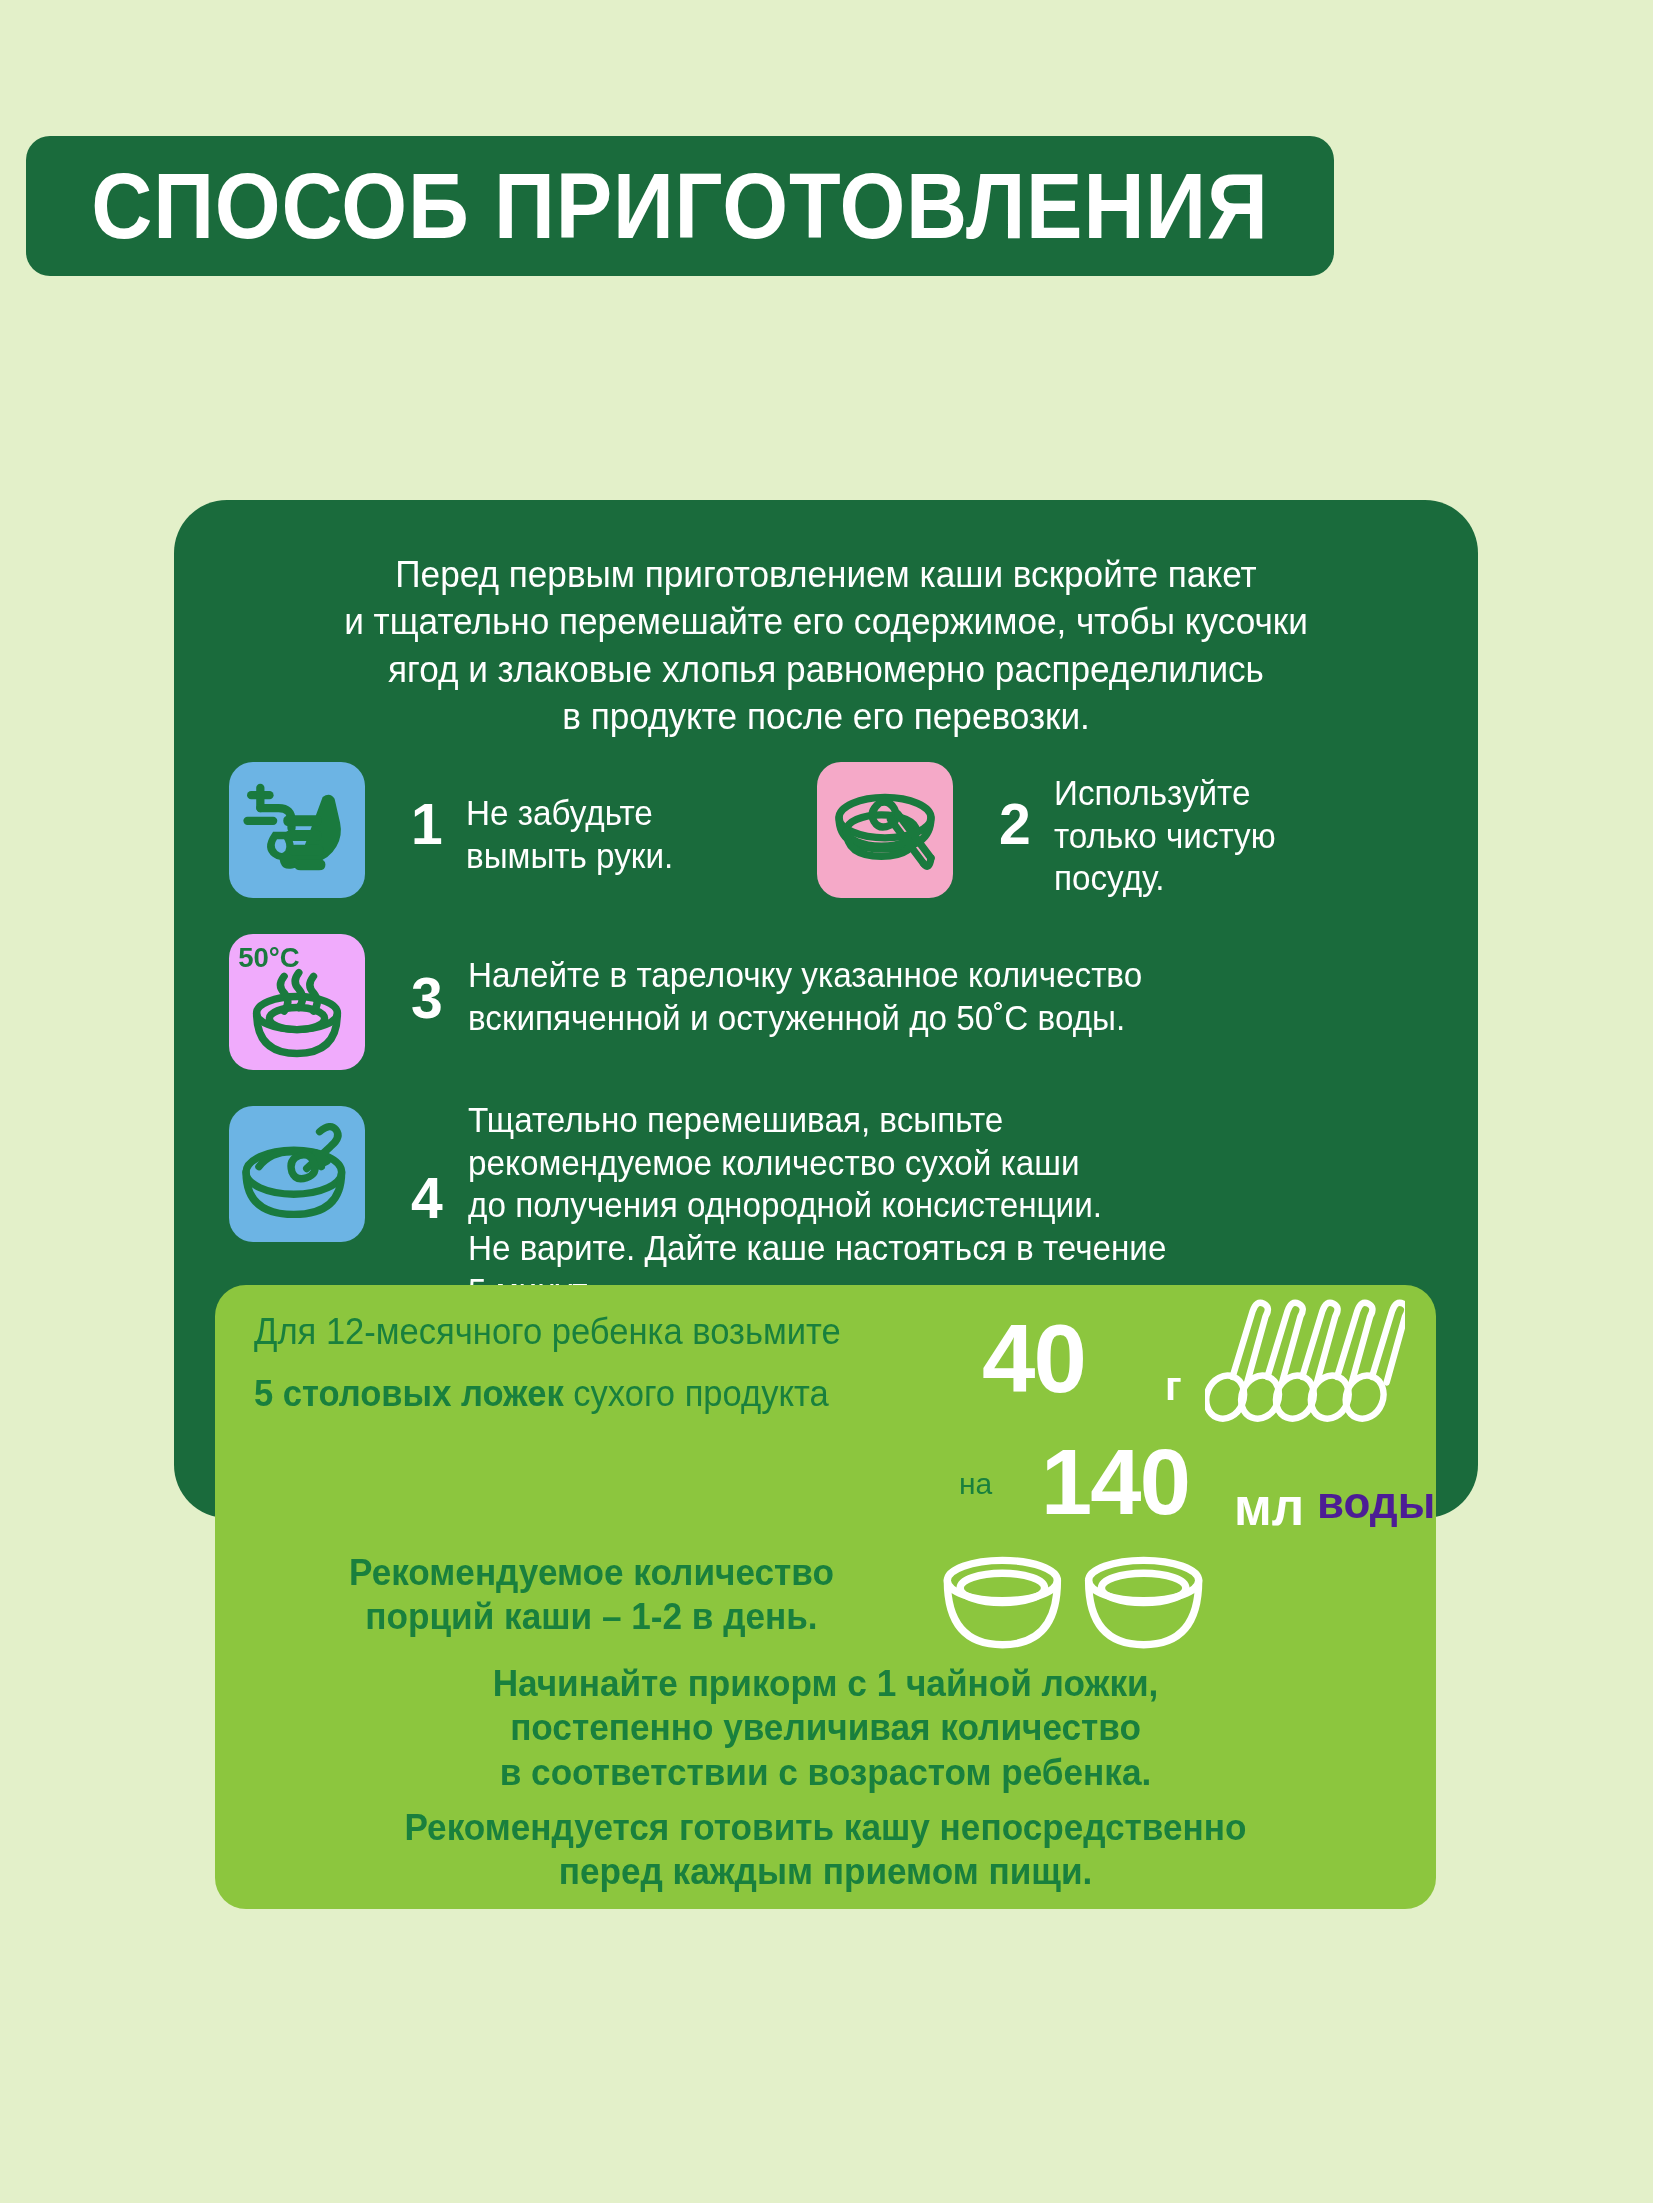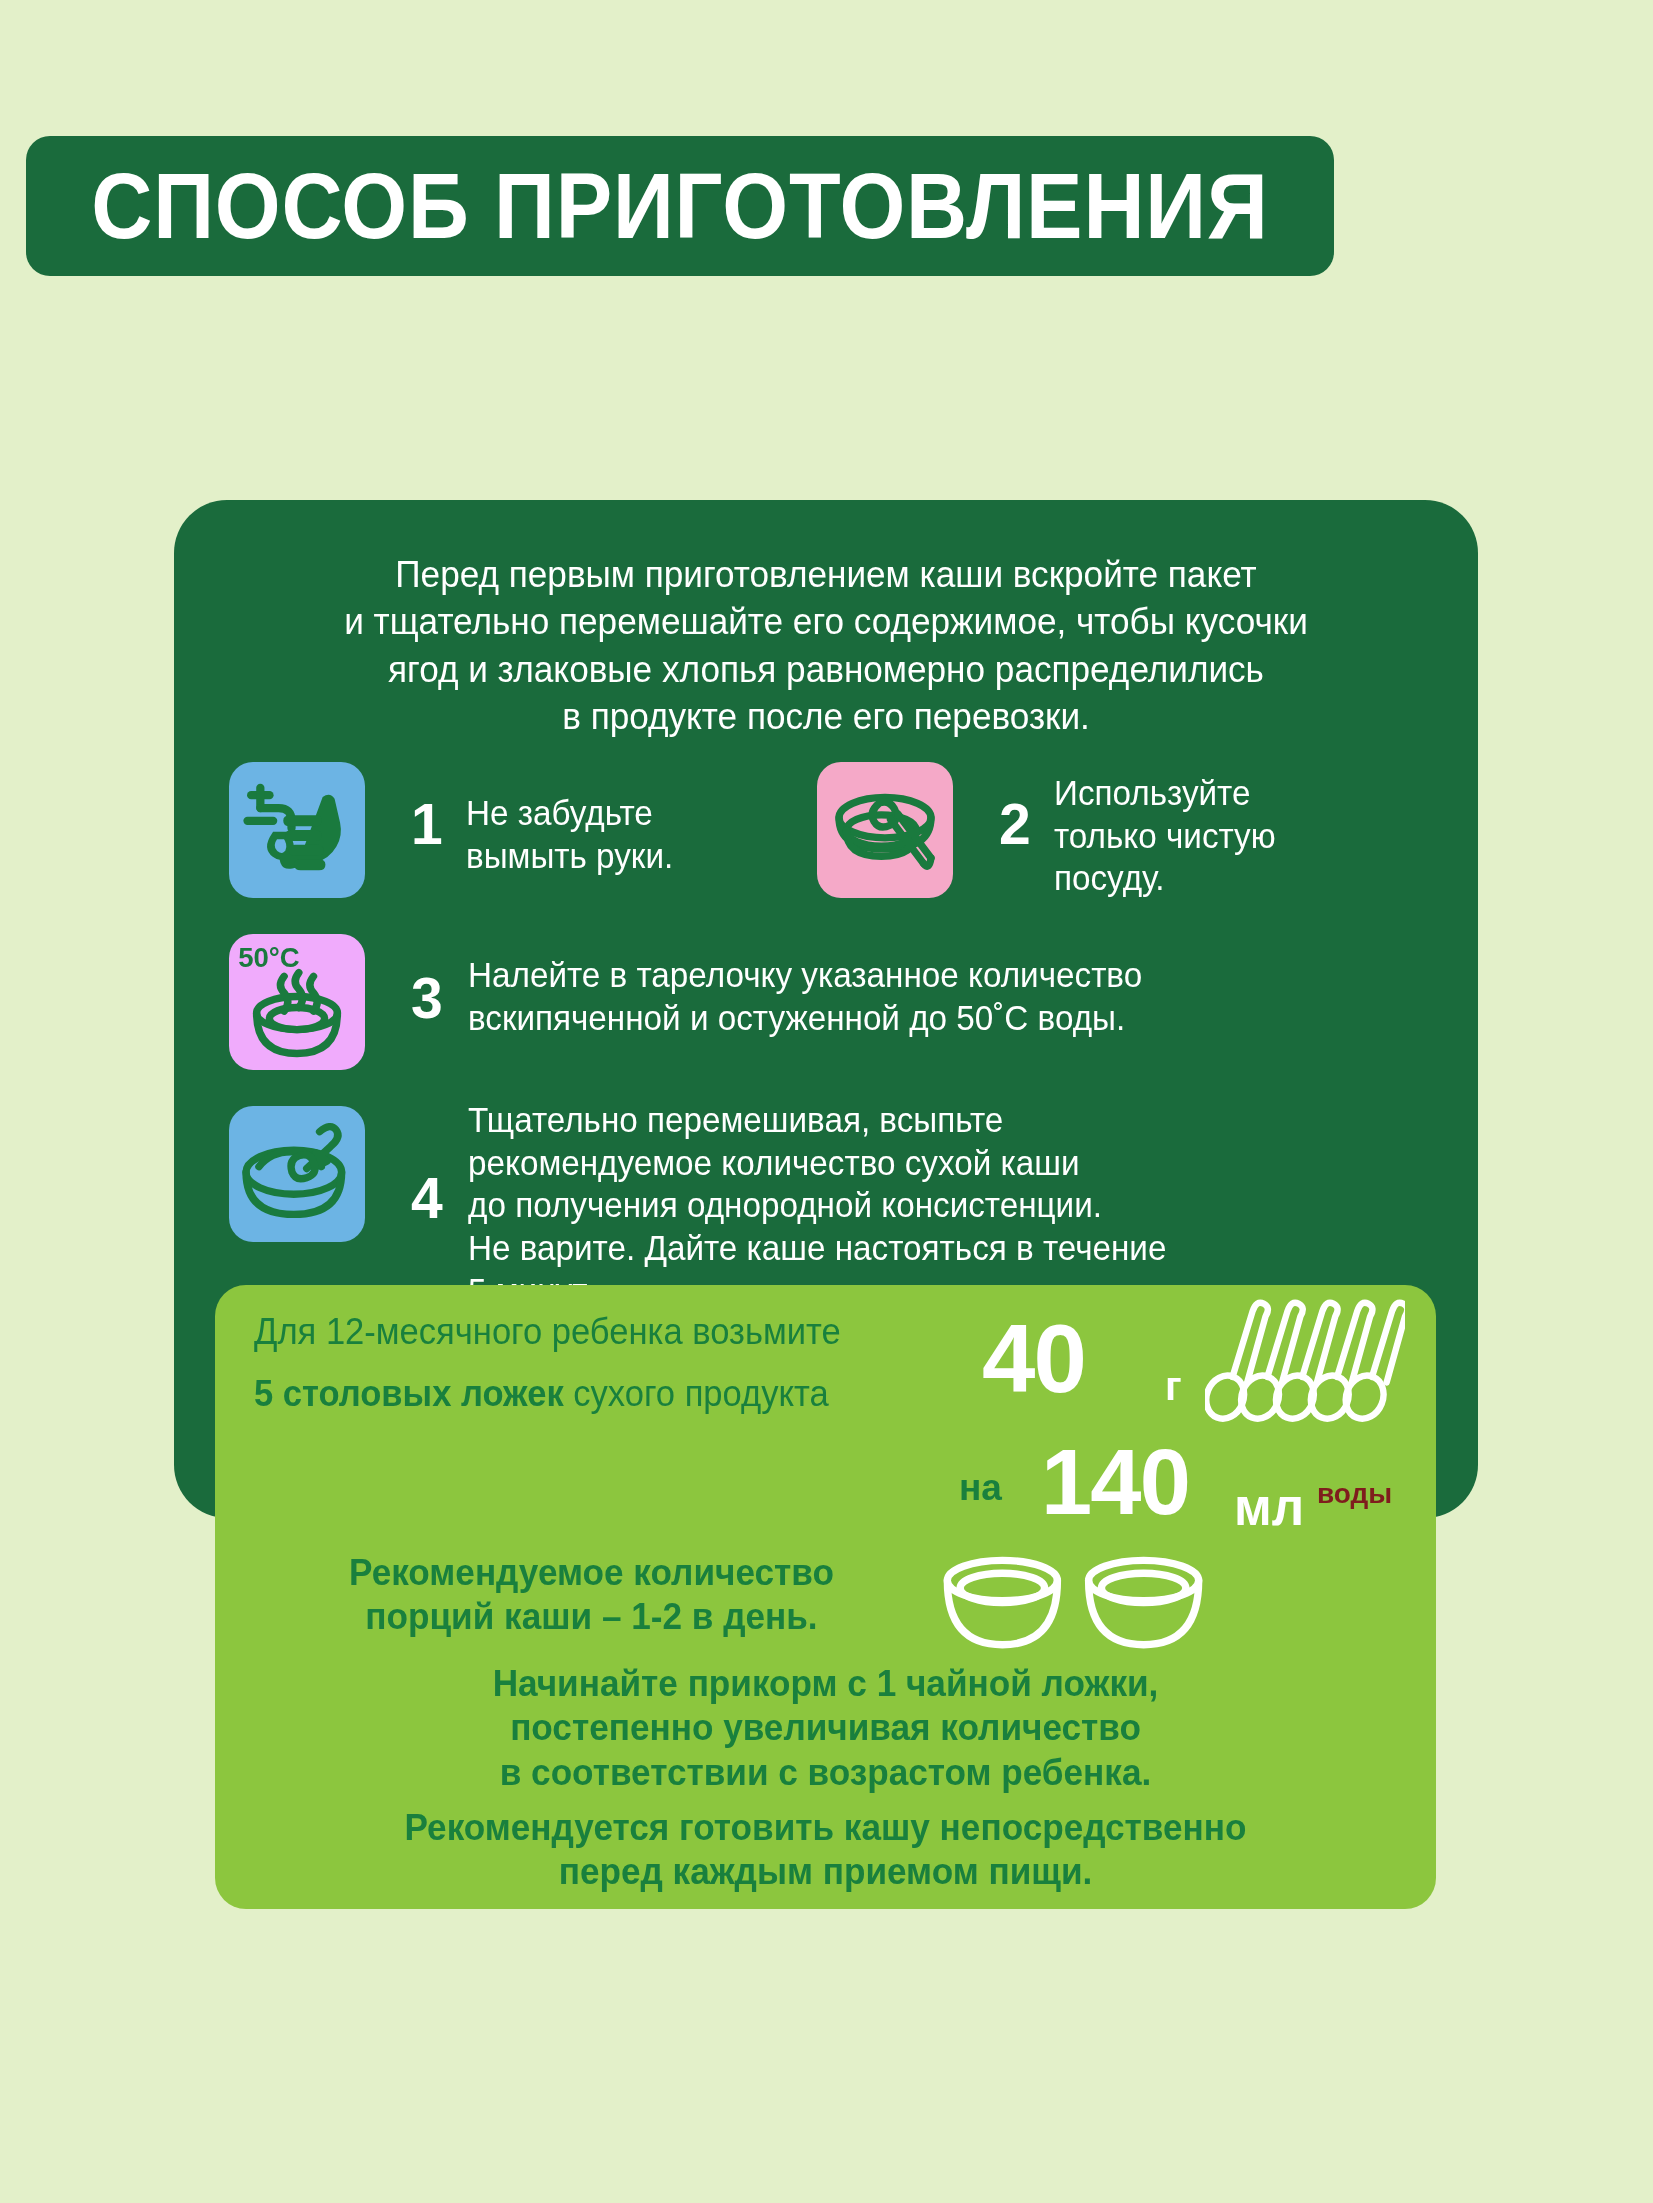--- a/index.html
+++ b/index.html
@@ -84,31 +84,31 @@
   .unit-g{
     position:absolute;left:950px;top:81px;
     color:#ffffff;font-weight:bold;font-size:40px;line-height:1;
   }
   .spoons{position:absolute;left:990px;top:13px;}
 
   .water-row{
     position:absolute;left:551px;top:147px;width:643px;height:101px;
   }
   .water-na{
-    position:absolute;left:193px;top:35px;color:#19803d;font-size:37px;font-weight:bold;
+    position:absolute;left:193px;top:35px;color:#19803d;font-size:30px;font-weight:normal;
   }
   .water-num{
     position:absolute;left:275px;top:3.7px;color:#ffffff;font-weight:bold;font-size:92px;
     line-height:1;letter-spacing:-1.8px;
   }
   .water-ml{
     position:absolute;left:468px;top:46px;color:#ffffff;font-weight:bold;font-size:51px;
   }
   .water-vody{
-    position:absolute;left:551px;top:46px;color:#7f1d1d;font-weight:bold;font-size:28px;
+    position:absolute;left:551px;top:46px;color:#4c1d95;font-weight:bold;font-size:44px;
   }
 
   .portions-text{
     position:absolute;left:55px;top:266px;width:643px;
     color:#19803d;font-weight:bold;font-size:37px;line-height:1.18;
     text-align:center;transform:scaleX(0.95);transform-origin:top center;
   }
   .bowls{position:absolute;left:725px;top:268px;}
 
   .note1{

